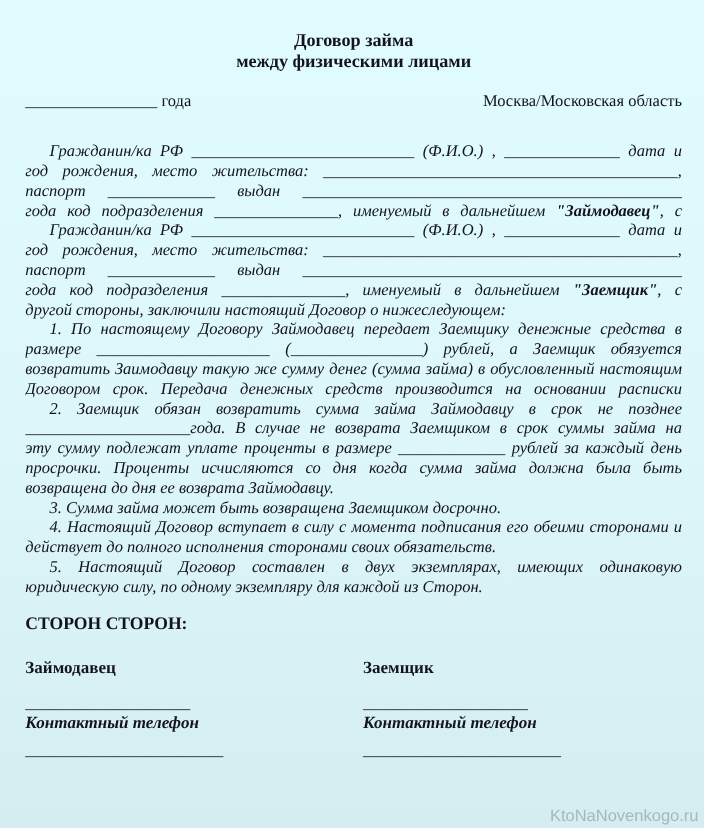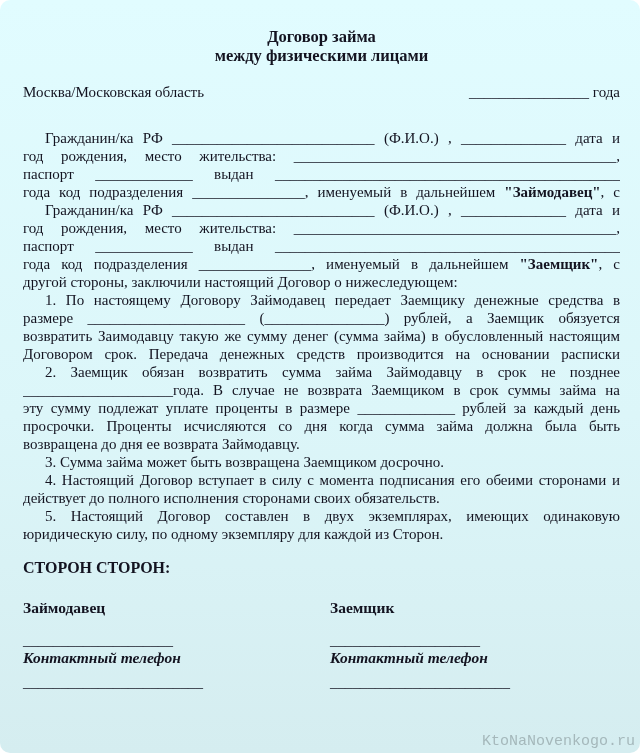--- a/index.html
+++ b/index.html
@@ -7,59 +7,58 @@
     font-family: "Liberation Serif", "DejaVu Serif", serif;
     font-size: 15px;
     color: #131320;
   }
   .page {
     box-sizing: border-box;
     width: 640px; height: 753px;
     padding: 27px 20px 0 23px;
     position: relative;
     background: linear-gradient(180deg, #e1fcff 0%, #dcf6f9 55%, #d5edf0 100%);
-    border-radius: 10px;
   }
   .title { text-align: center; font-weight: bold; font-size: 16.5px; line-height: 19px; }
   .date-row { display: flex; justify-content: space-between; margin-top: 18px; line-height: 18px; }
   .body-lines { margin-top: 28px; }
   .ln {
     line-height: 18px; height: 18px; overflow: hidden;
-    text-align: justify; text-align-last: justify;
+    text-align: justify; text-align-last: justify; font-style: italic;
   }
   .ln.last { text-align-last: left; }
   .ind { text-indent: 22px; }
   .ln b { font-weight: bold; }
   .sig-heading { margin-top: 16px; font-weight: bold; font-size: 16px; line-height: 18px; }
   .sig-cols { display: flex; margin-top: 22px; }
   .sig-col-left { width: 307px; }
   .sig-col-right { flex: 1; }
   .sig-role { font-weight: bold; font-size: 15.5px; line-height: 18px; }
   .sig-line1 { margin-top: 14px; line-height: 18px; }
   .sig-phone { font-weight: bold; font-size: 15.5px; line-height: 18px; font-style: italic; }
   .sig-line2 { margin-top: 6px; line-height: 18px; }
   .watermark {
     position: absolute; right: 5px; bottom: 3px;
-    font-family: Liberation Mono, monospace;
+    font-family: Liberation Sans, sans-serif;
     font-size: 15px; color: #a5b8bb;
   }
 </style>
 </head>
 <body>
 
 <div class="page">
 
   <div class="title">
     <div>Договор займа</div>
     <div>между физическими лицами</div>
   </div>
 
   <div class="date-row">
+    <span>________________ года</span>
     <span>Москва/Московская область</span>
-    <span>________________ года</span>
   </div>
 
   <div class="body-lines">
 
     <div class="ln ind">Гражданин/ка РФ ___________________________ (Ф.И.О.) , ______________ дата и</div>
     <div class="ln">год рождения, место жительства: ___________________________________________,</div>
     <div class="ln">паспорт _____________ выдан ______________________________________________</div>
     <div class="ln"><span>года код подразделения _______________, именуемый в дальнейшем </span><b>"Займодавец"</b><span>, с</span></div>
 
     <div class="ln ind">Гражданин/ка РФ ___________________________ (Ф.И.О.) , ______________ дата и</div>

